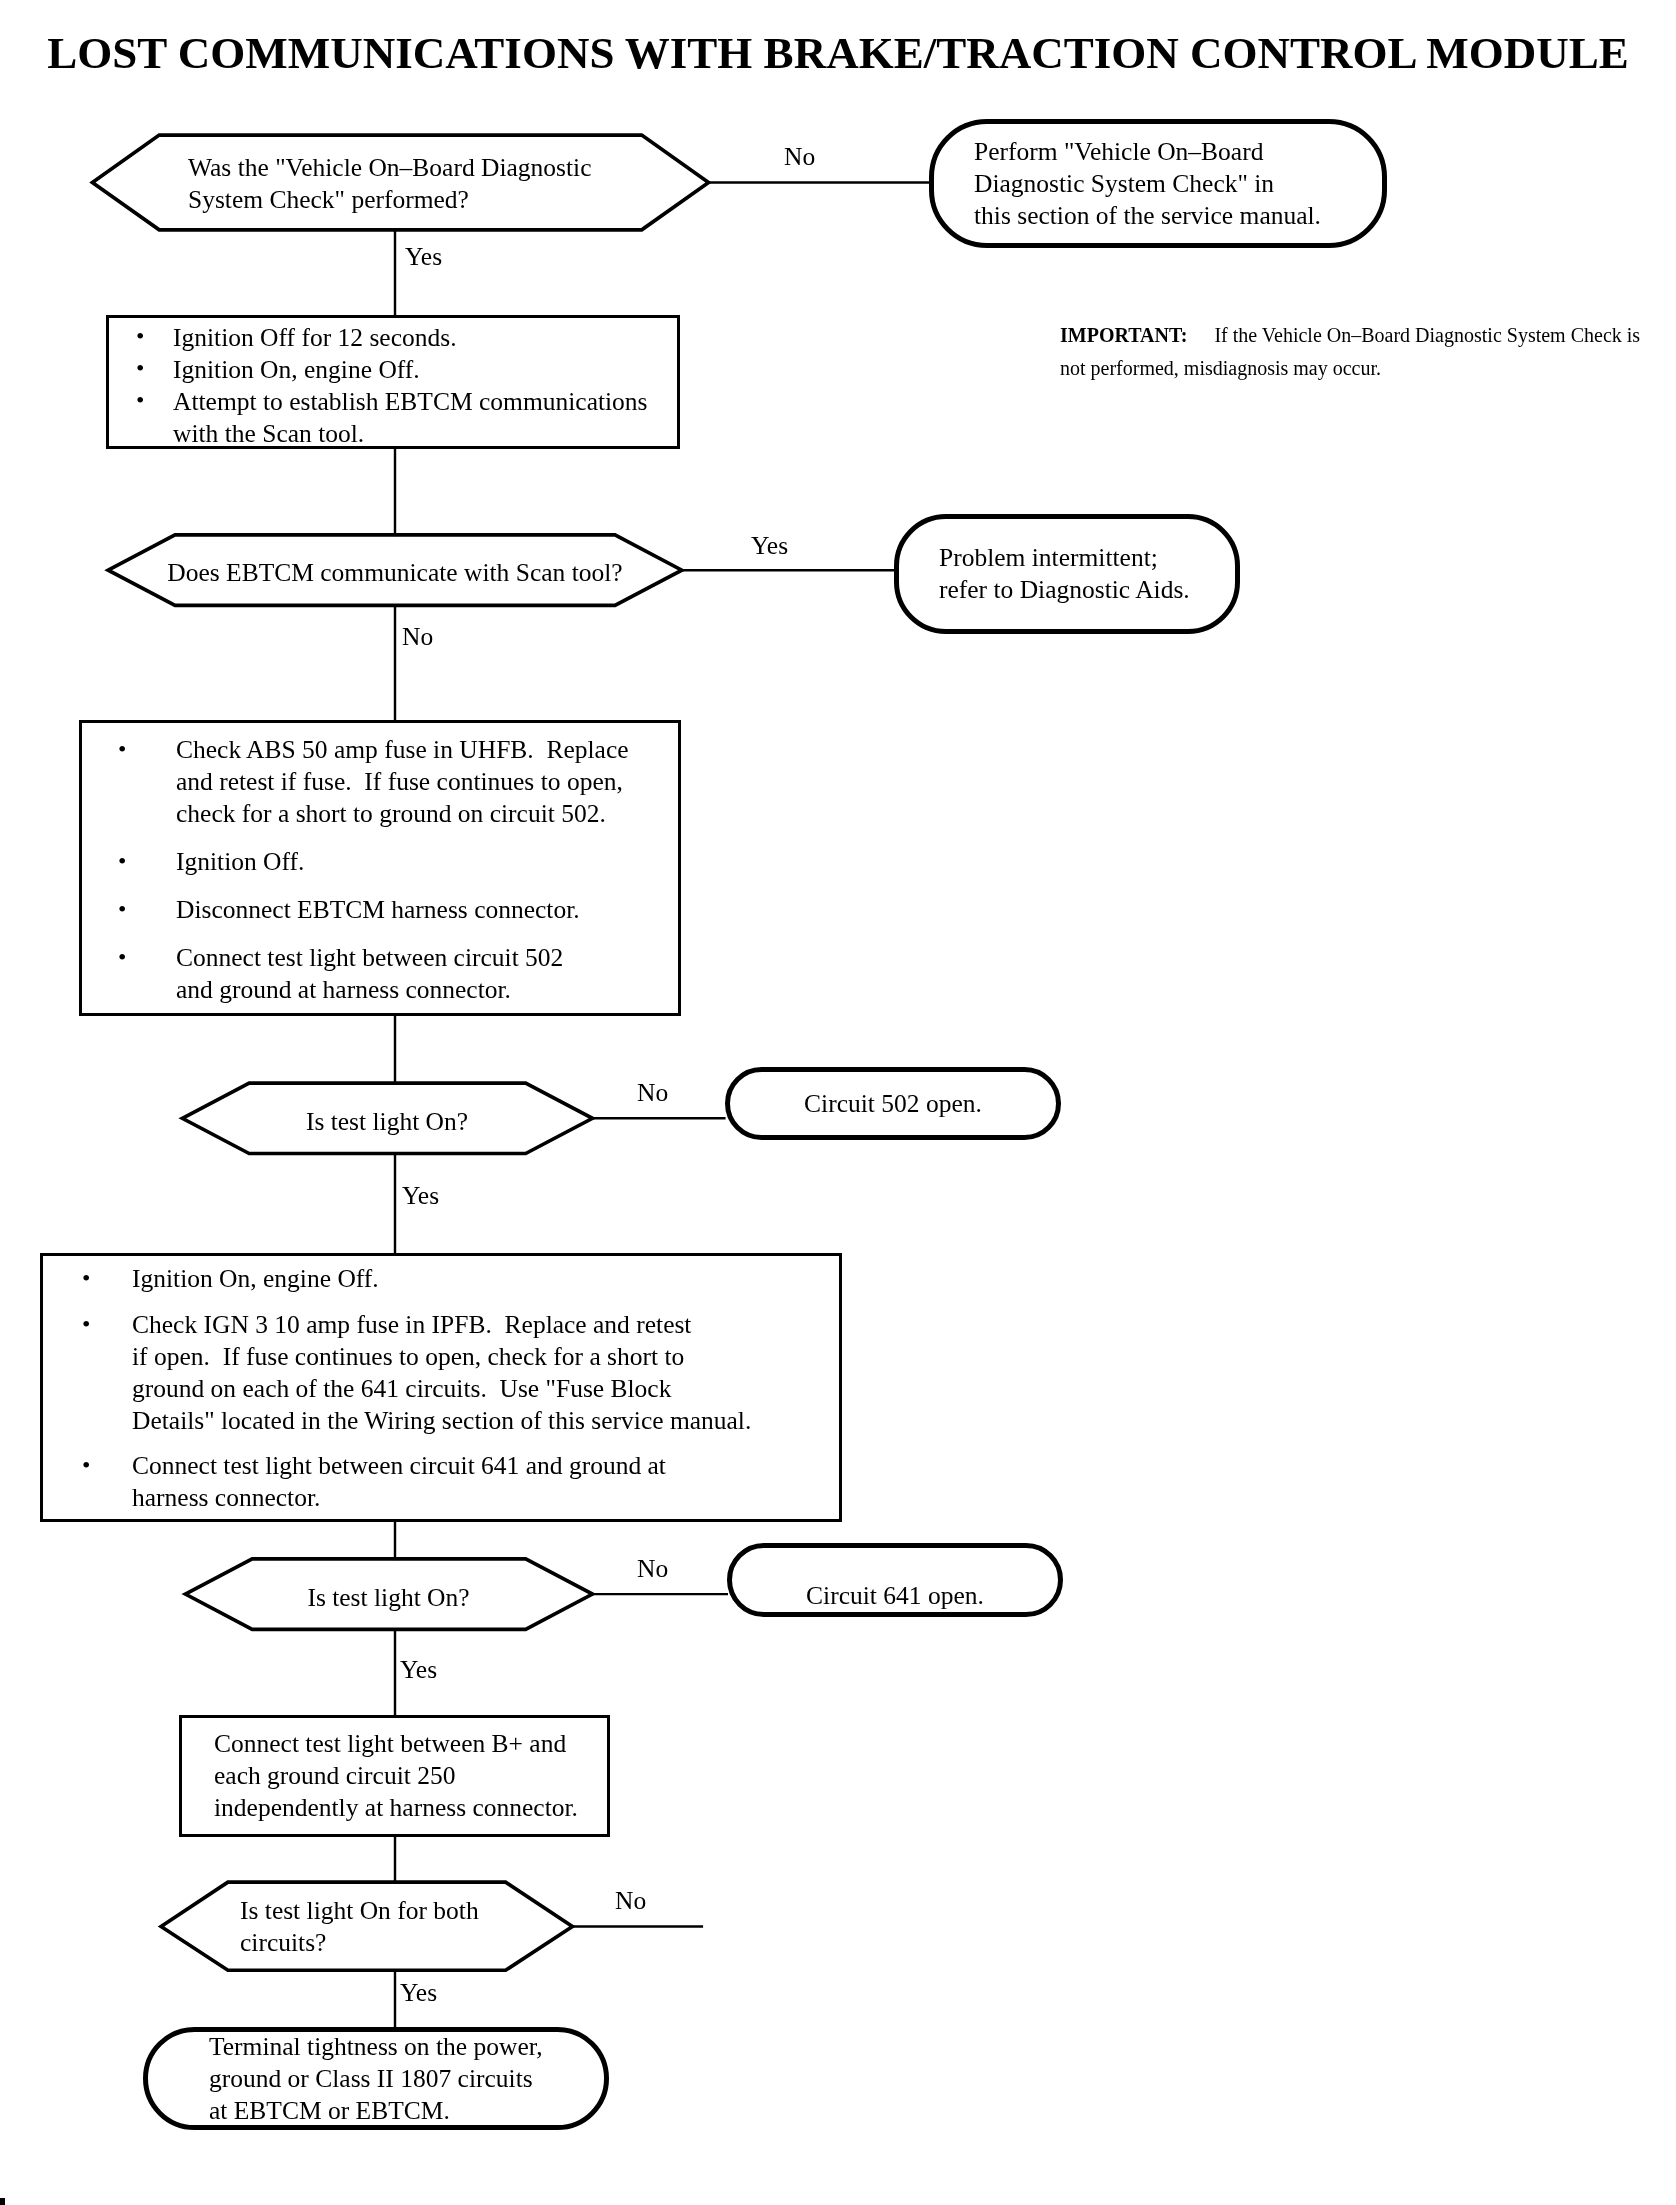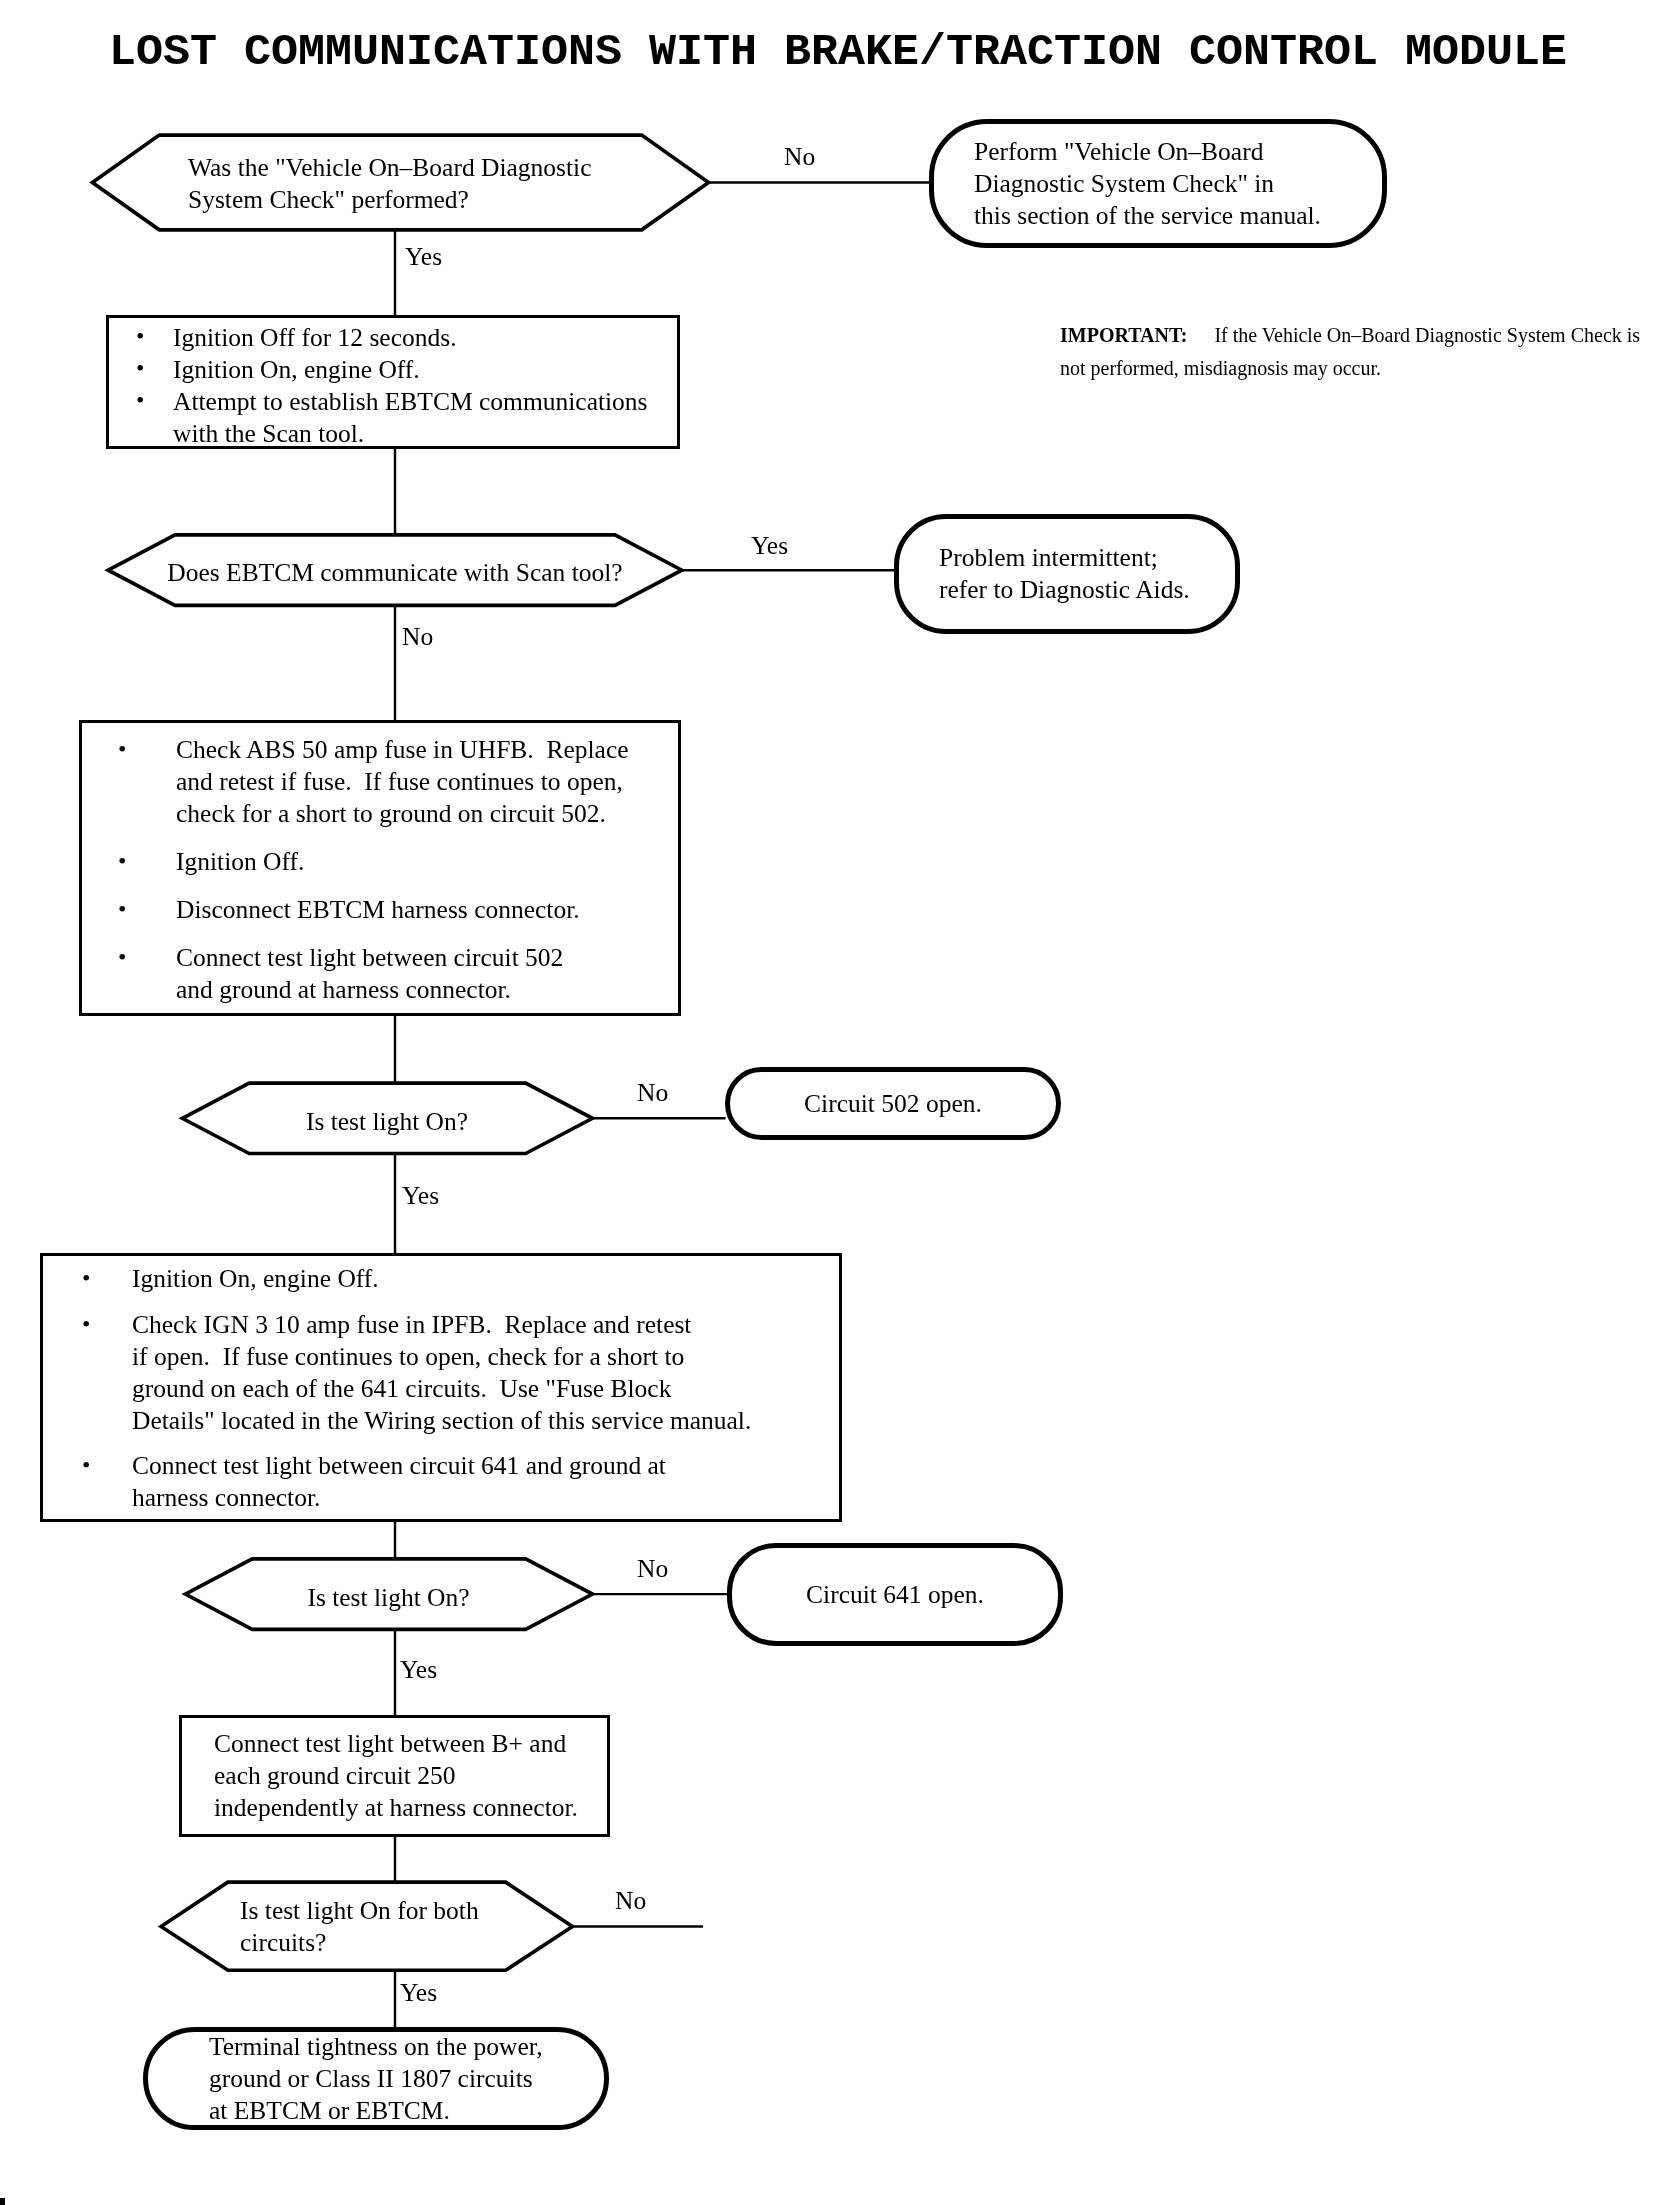--- a/index.html
+++ b/index.html
@@ -1,19 +1,19 @@
 <!DOCTYPE html>
 <html style="font-size:9.7px"><head>
 <meta charset="utf-8">
 <style>
   html,body{margin:0;padding:0;background:#fff;}
   .page{position:relative;width:1676px;height:2205px;background:#ffffff;overflow:hidden;
         font-family:"Liberation Serif","DejaVu Serif",serif;color:#000;}
   .title{position:absolute;left:0;top:27px;width:1676px;text-align:center;
-         font-family:Liberation Mono, monospace;font-weight:bold;
+         font-family:Liberation Serif, serif;font-weight:bold;
          font-size:45px;letter-spacing:0px;white-space:pre;}
   .shapes{position:absolute;left:0;top:0;width:1676px;height:2205px;}
   .nline{display:block;line-height:32px;font-size:25.5px;white-space:pre;}
   .node-text{position:absolute;}
   .center{text-align:center;}
   
   .pbox{position:absolute;border:3px solid #000;background:#fff;box-sizing:border-box;}
   .bullet{position:relative;}
   .marker{position:absolute;top:-1.2px;font-size:24px;line-height:32px;}
   .b1 .bullet{padding-left:64px;} .b1 .marker{left:27px;}
@@ -153,21 +153,21 @@
       <span class="nline">ground on each of the 641 circuits.  Use "Fuse Block</span>
       <span class="nline">Details" located in the Wiring section of this service manual.</span>
     </div>
     <div class="bullet">
       <span class="marker">•</span>
       <span class="nline">Connect test light between circuit 641 and ground at</span>
       <span class="nline">harness connector.</span>
     </div>
   </div>
 
-  <div class="term center" style="left:727px;top:1543px;width:336px;height:103px;border-radius:49px;">
+  <div class="term center" style="left:727px;top:1543px;width:336px;height:74px;border-radius:49px;justify-content:flex-end;">
     <span class="nline">Circuit 641 open.</span>
   </div>
 
   <div class="pbox b4" style="left:179px;top:1715px;width:431px;height:122px;padding-left:32px;">
     <span class="nline">Connect test light between B+ and</span>
     <span class="nline">each ground circuit 250</span>
     <span class="nline">independently at harness connector.</span>
   </div>
 
 

